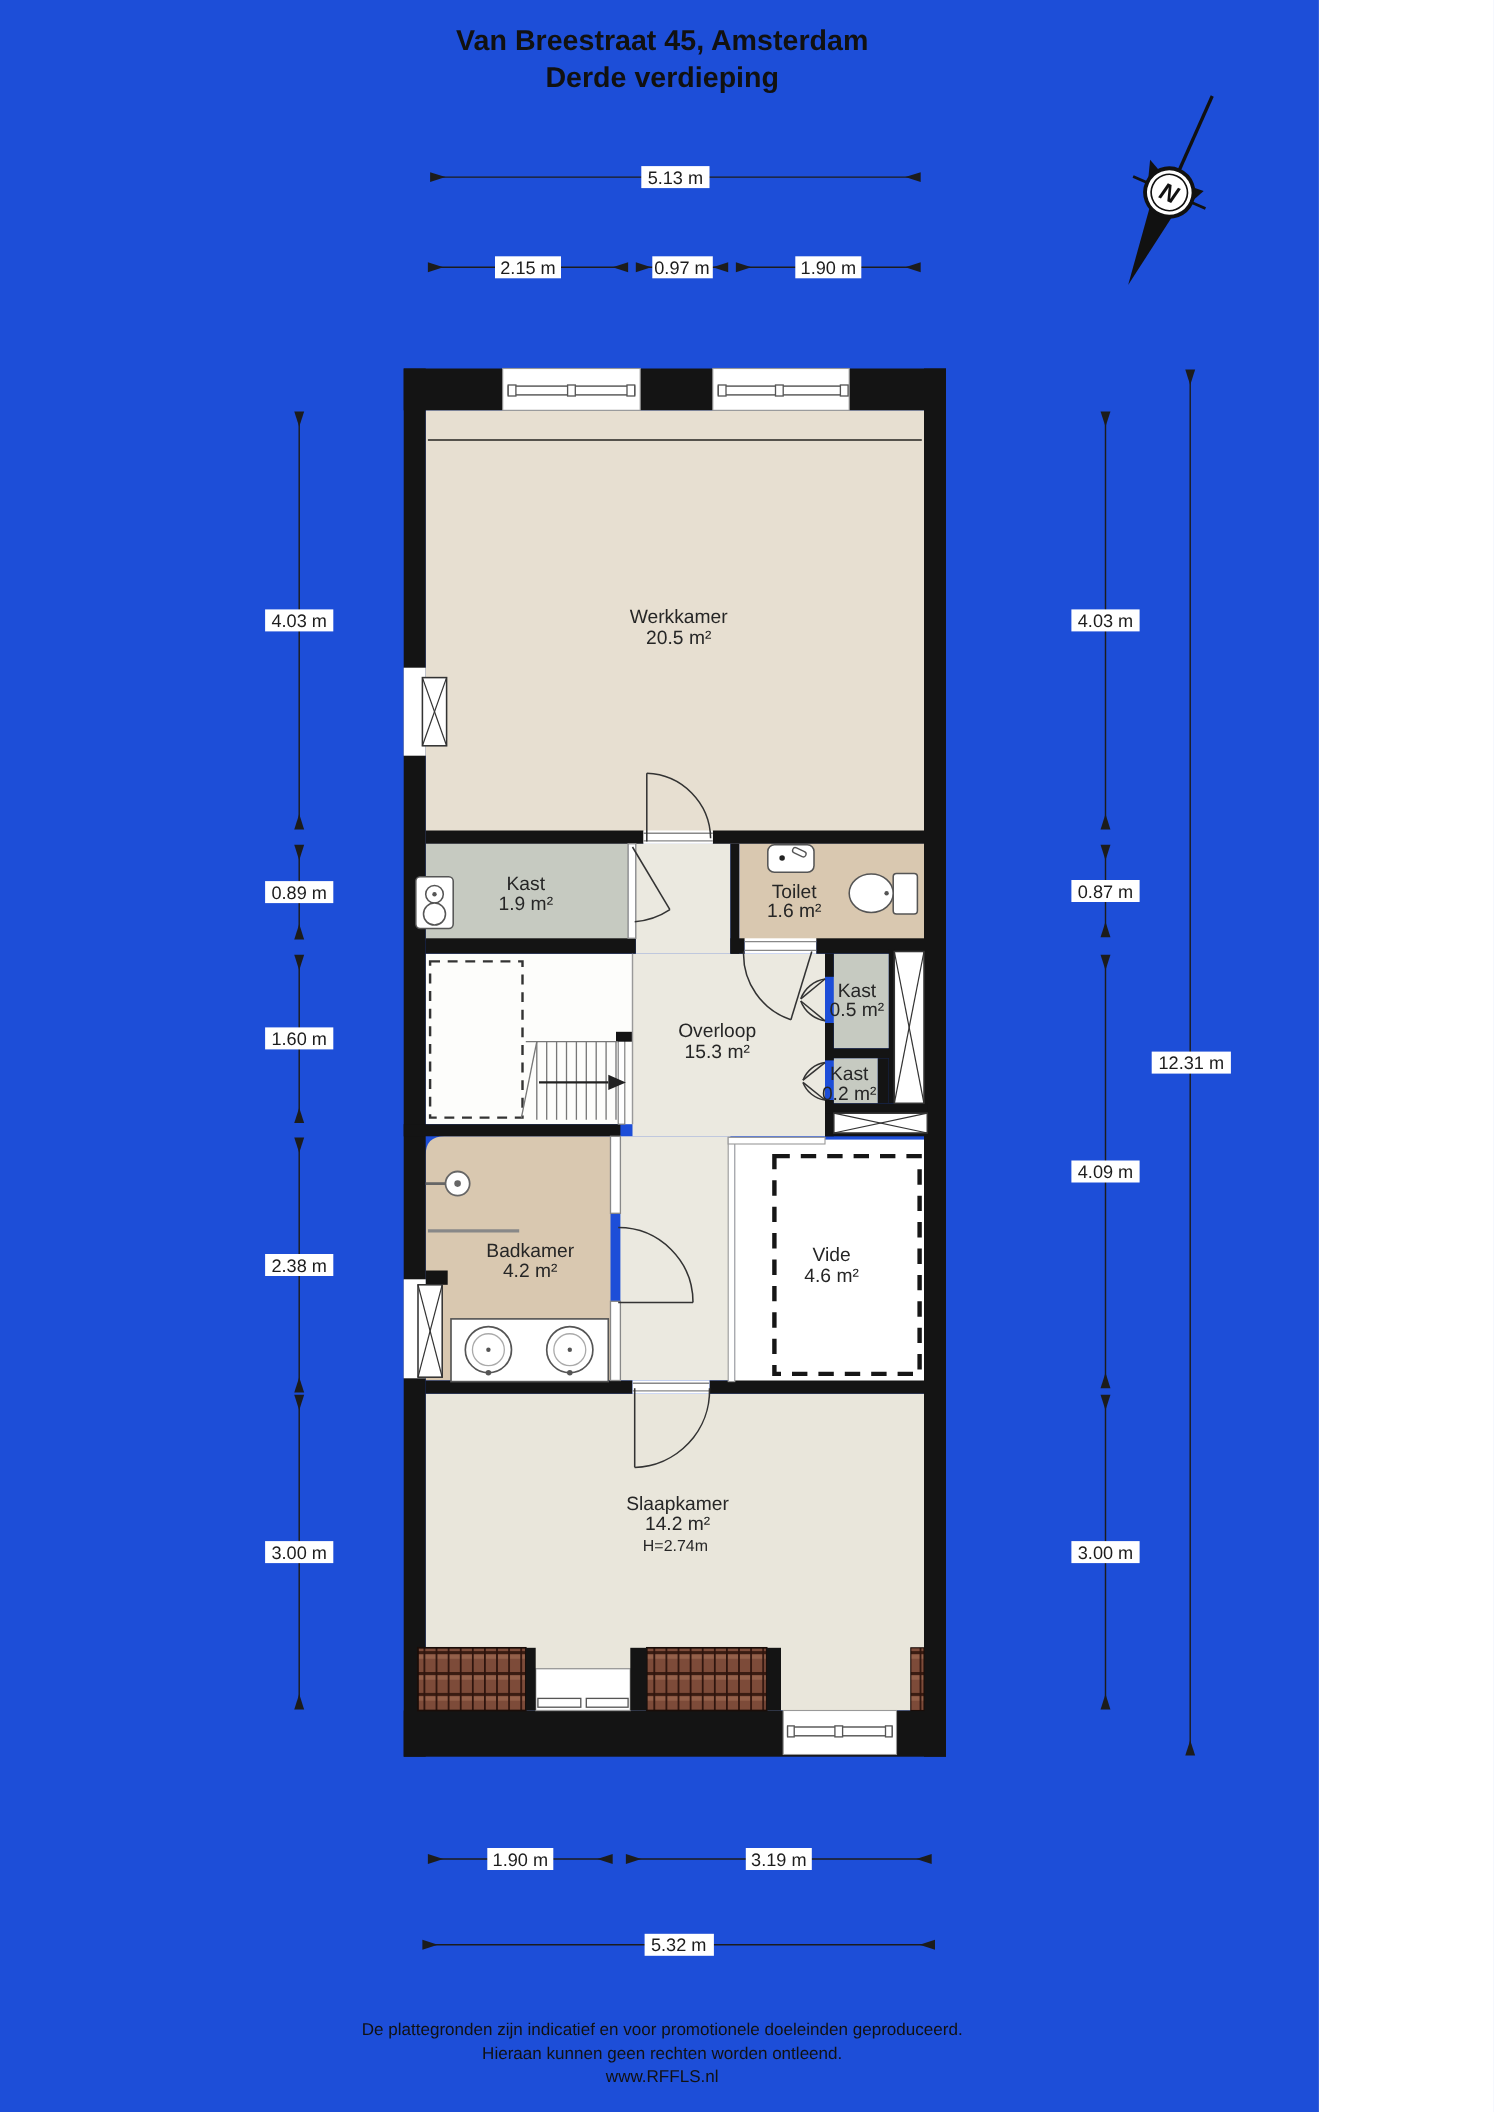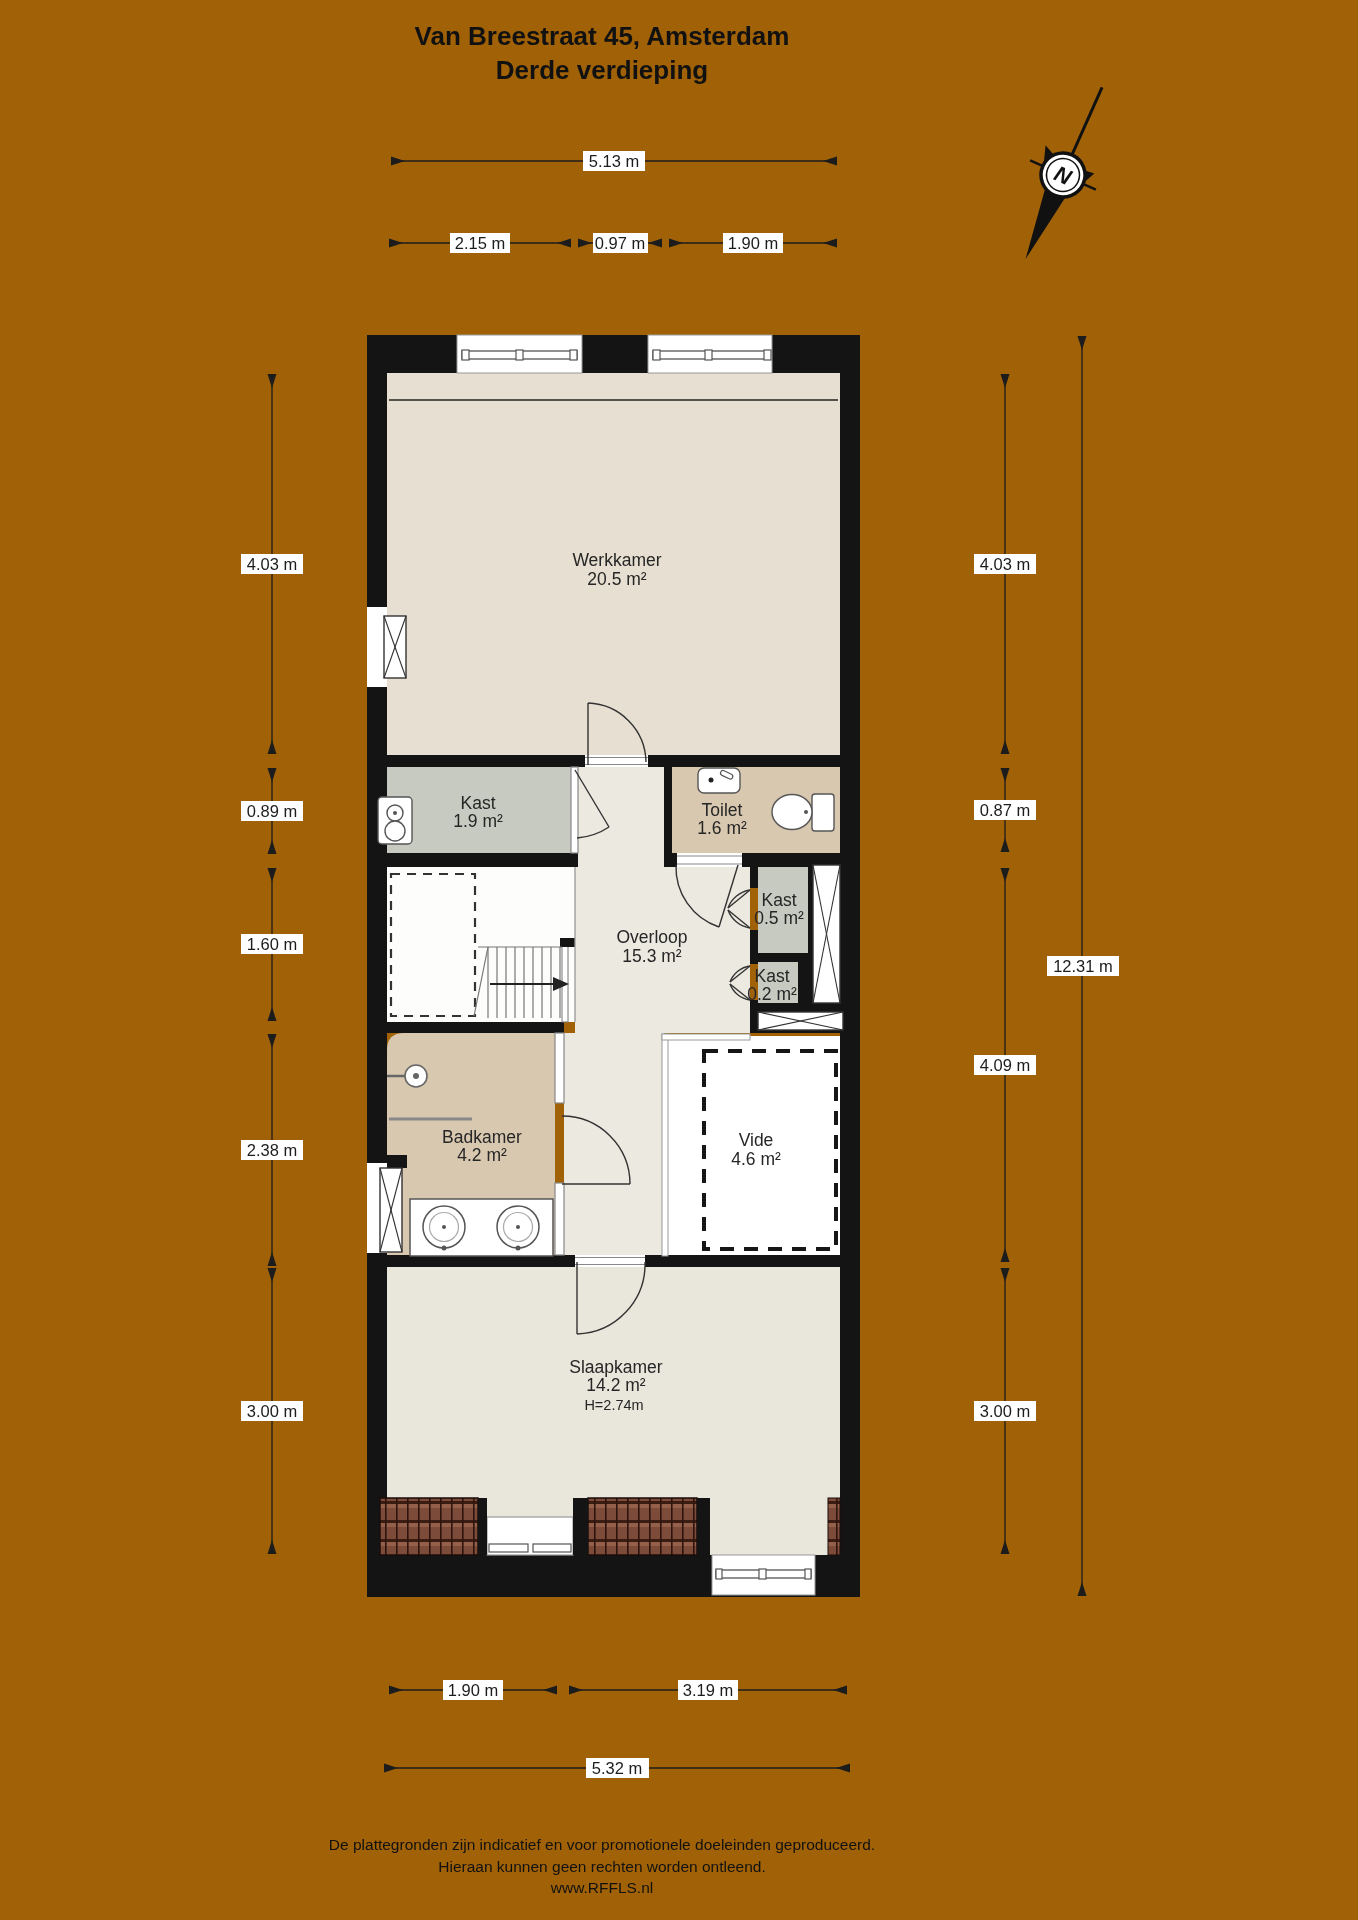--- a/index.html
+++ b/index.html
@@ -1,16 +1,16 @@
 <!DOCTYPE html>
 <html><head>
 <meta charset="utf-8">
 <style>
   html,body{margin:0;padding:0;background:#ffffff;}
-  .page{position:relative;width:1358px;height:1920px;background:#a16207;font-family:"Liberation Sans",sans-serif;}
+  .page{position:relative;width:1199px;height:1920px;background:#1d4ed8;font-family:"Liberation Sans",sans-serif;}
   svg{position:absolute;top:0;left:0;}
   text{font-family:"Liberation Sans",sans-serif;fill:#1e1e1e;}
   .title-line{font-size:26px;font-weight:bold;fill:#111;}
   .room-name{font-size:17.5px;fill:#262626;}
   .room-area{font-size:17.5px;fill:#262626;}
   .room-h{font-size:14.5px;fill:#262626;}
   .dim-text{font-size:16.5px;fill:#1c1c1c;}
   .footer-line{font-size:15.5px;fill:#111;}
   .compass-n{font-size:22px;font-weight:bold;font-style:italic;fill:#111;}
 </style>

